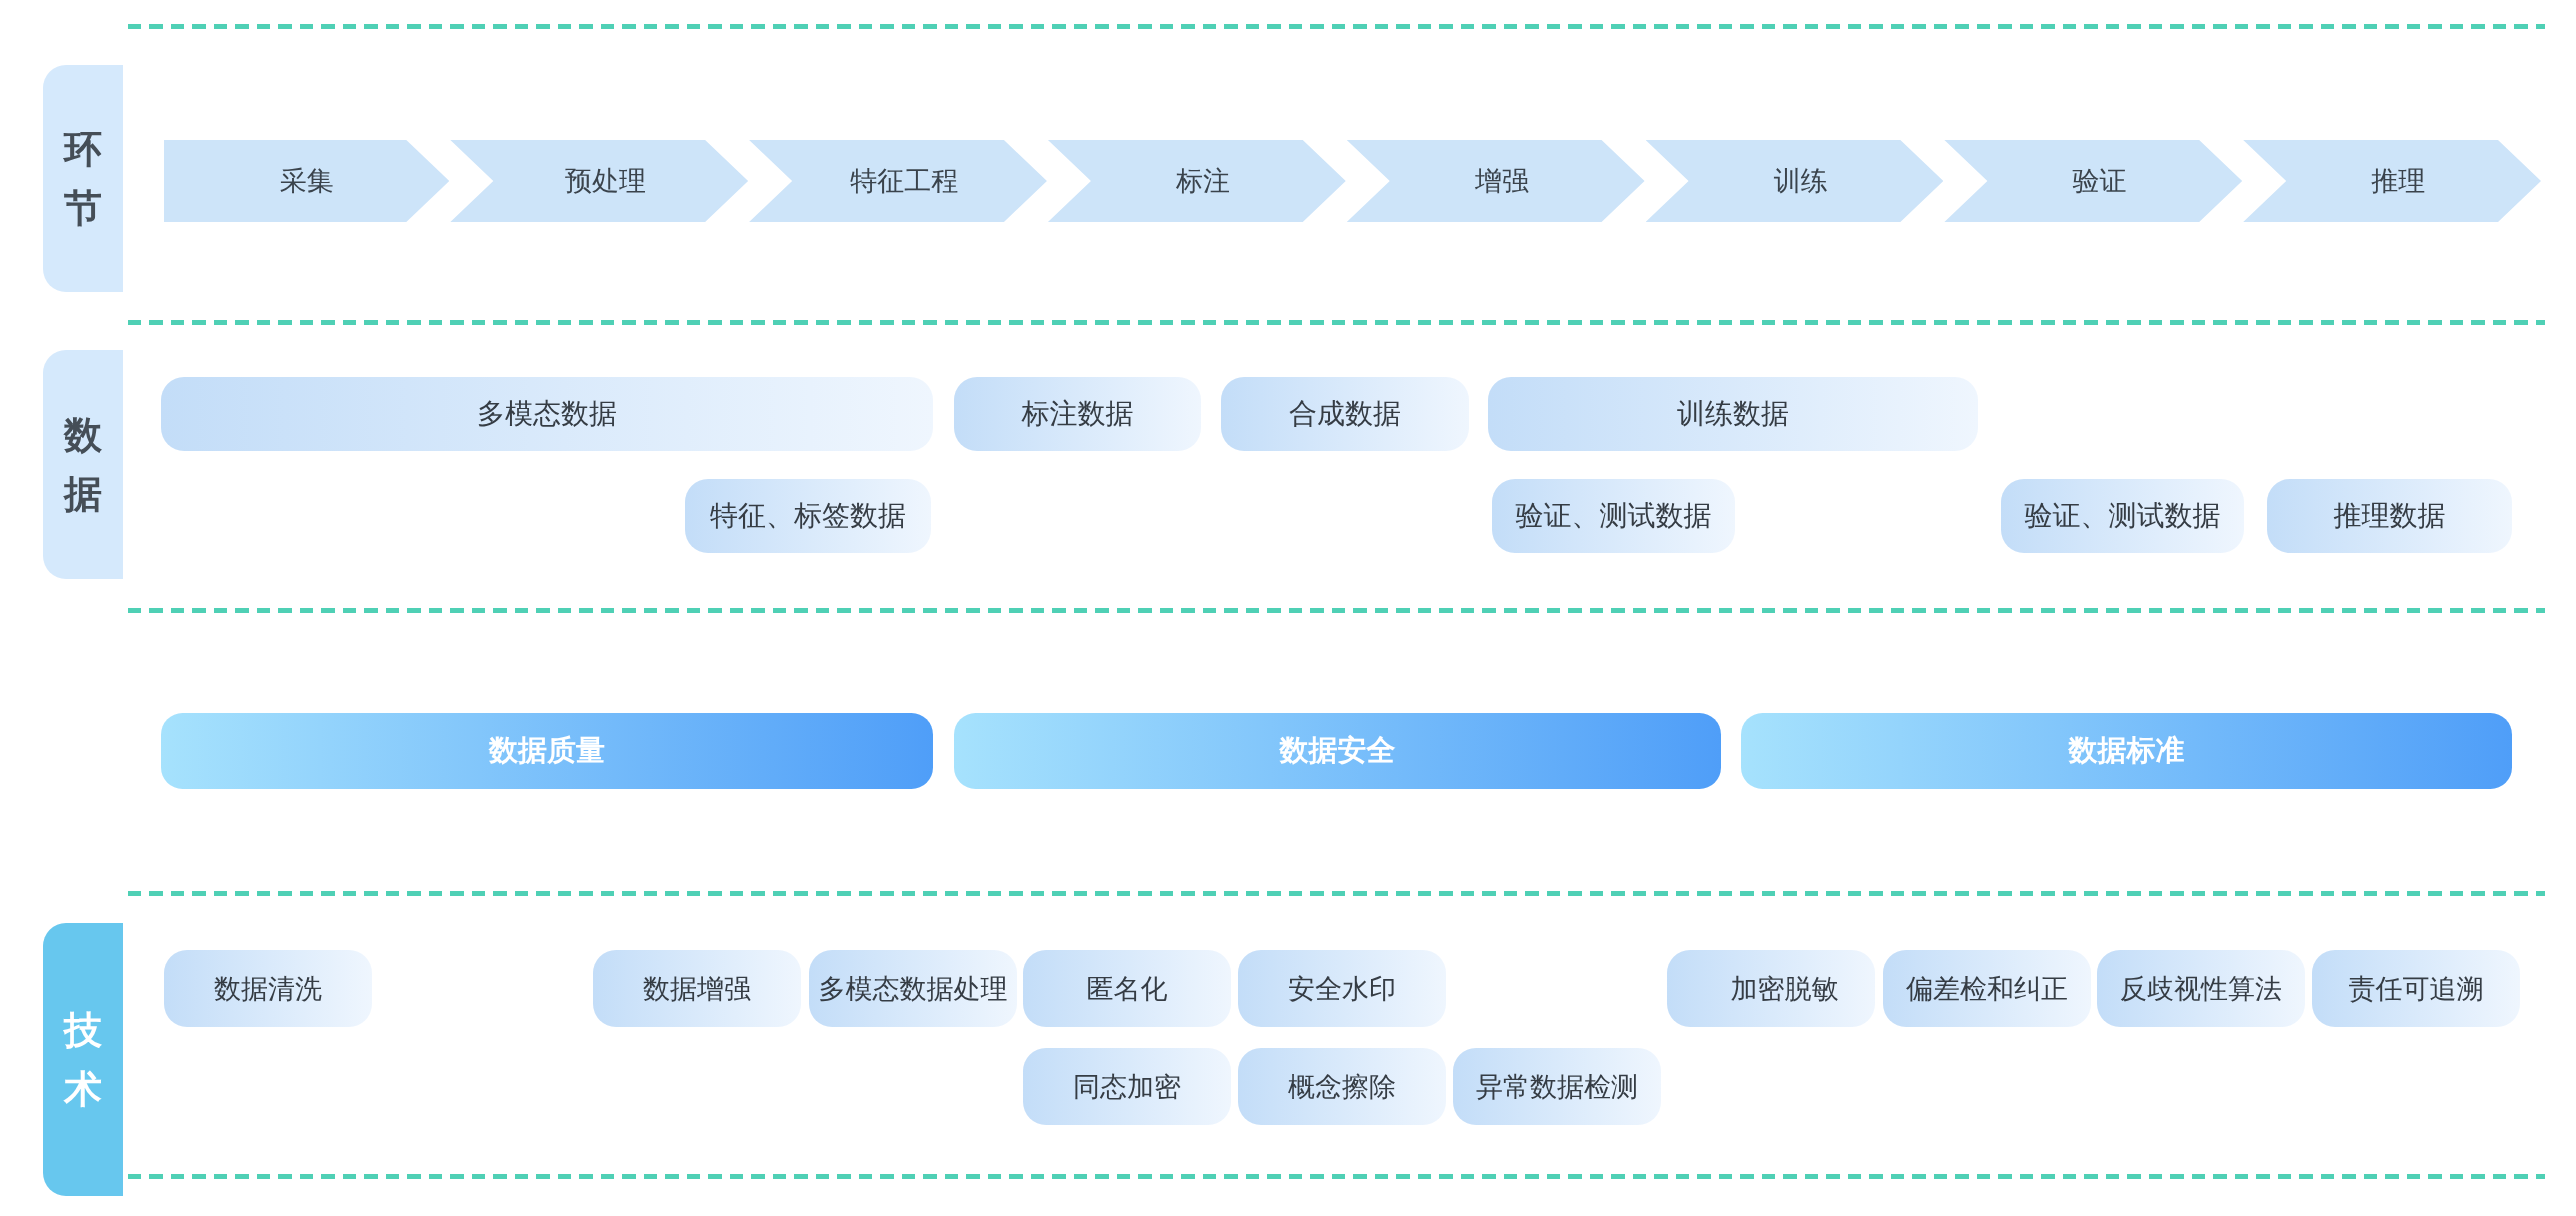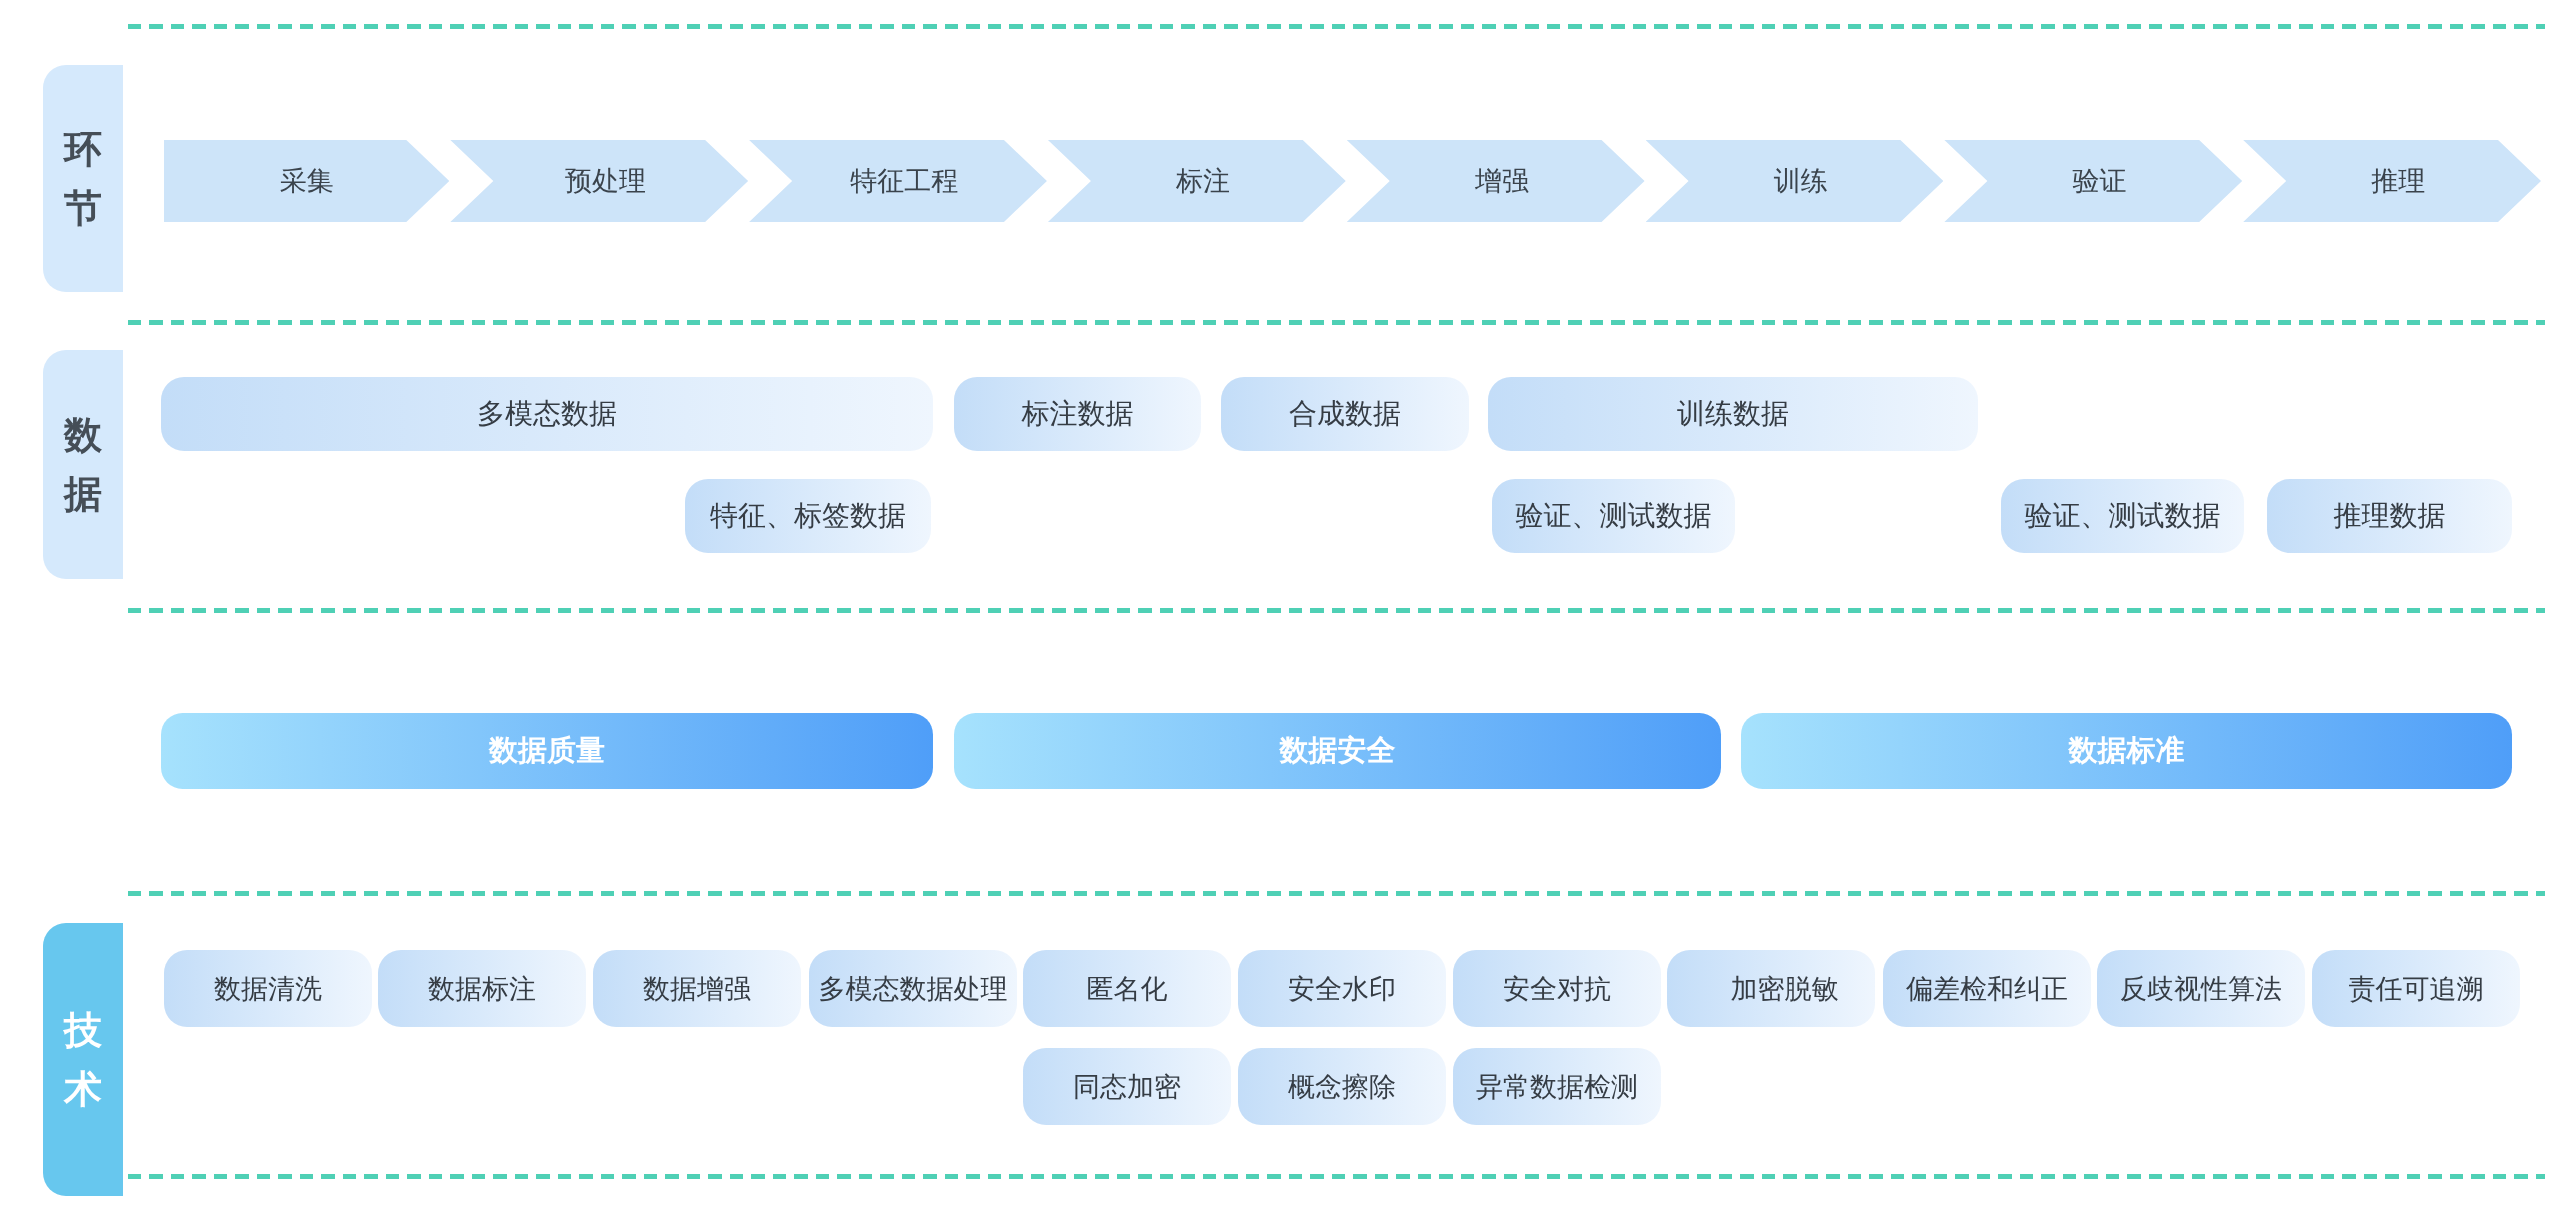--- a/index.html
+++ b/index.html
@@ -97,26 +97,24 @@
   <div class="dbox" style="left:685px;top:479px;width:246px;">特征、标签数据</div>
   <div class="dbox" style="left:1492px;top:479px;width:243px;">验证、测试数据</div>
   <div class="dbox" style="left:2001px;top:479px;width:243px;">验证、测试数据</div>
   <div class="dbox" style="left:2267px;top:479px;width:245px;">推理数据</div>
 
   <div class="bar" style="left:161px;width:772px;">数据质量</div>
   <div class="bar" style="left:954px;width:767px;">数据安全</div>
   <div class="bar" style="left:1741px;width:771px;">数据标准</div>
 
   <div class="tbox" style="left:164px;top:950px;">数据清洗</div>
-  <div class="tbox" style="left:378px;top:950px;">数据标注</div>
   <div class="tbox" style="left:593px;top:950px;">数据增强</div>
   <div class="tbox" style="left:809px;top:950px;">多模态数据处理</div>
   <div class="tbox" style="left:1023px;top:950px;">匿名化</div>
   <div class="tbox" style="left:1238px;top:950px;">安全水印</div>
-  <div class="tbox" style="left:1453px;top:950px;">安全对抗</div>
   <div class="tbox" style="left:1667px;top:950px;padding-left:27px;">加密脱敏</div>
   <div class="tbox" style="left:1883px;top:950px;">偏差检和纠正</div>
   <div class="tbox" style="left:2097px;top:950px;">反歧视性算法</div>
   <div class="tbox" style="left:2312px;top:950px;">责任可追溯</div>
 
   <div class="tbox" style="left:1023px;top:1048px;">同态加密</div>
   <div class="tbox" style="left:1238px;top:1048px;">概念擦除</div>
   <div class="tbox" style="left:1453px;top:1048px;">异常数据检测</div>
 
 </div>

